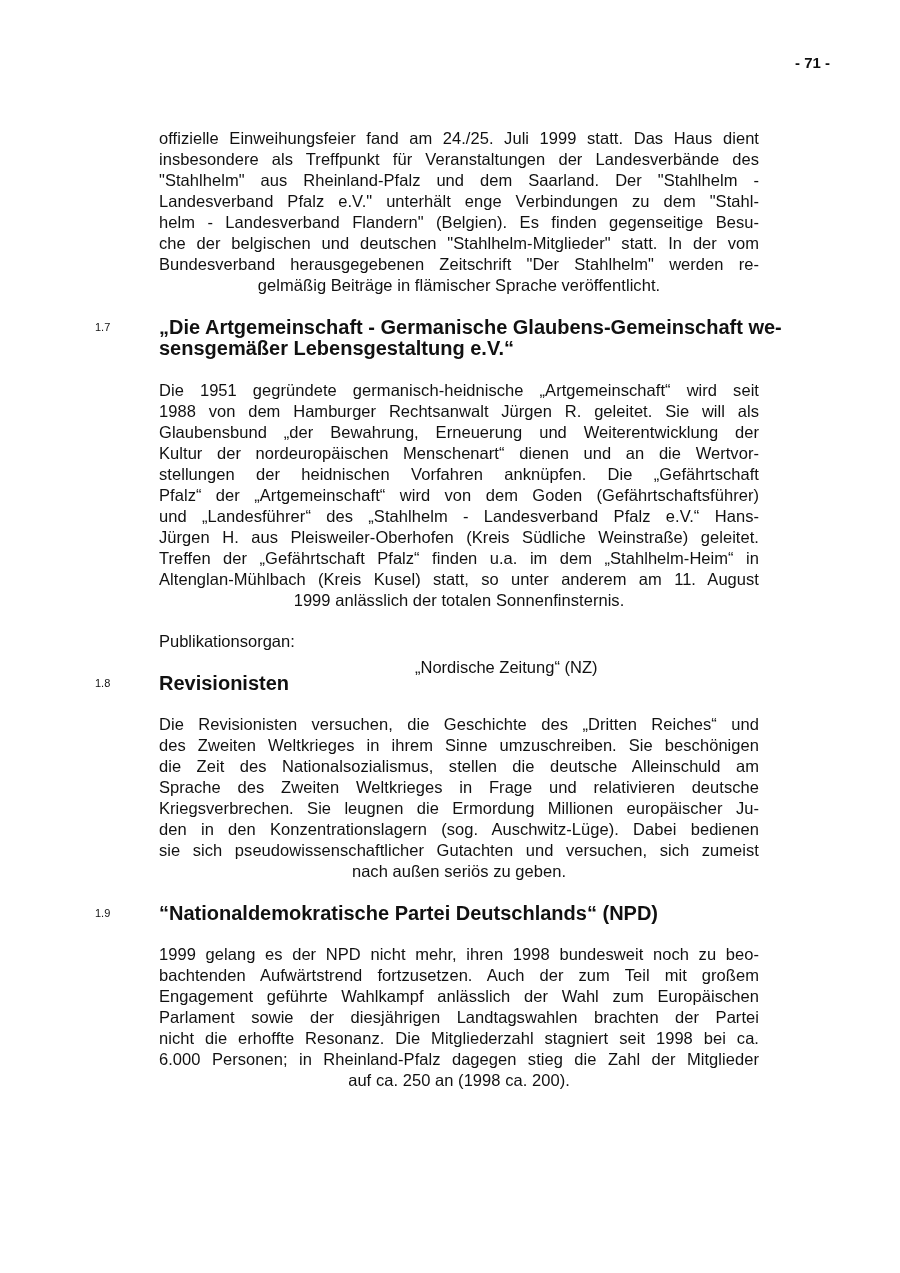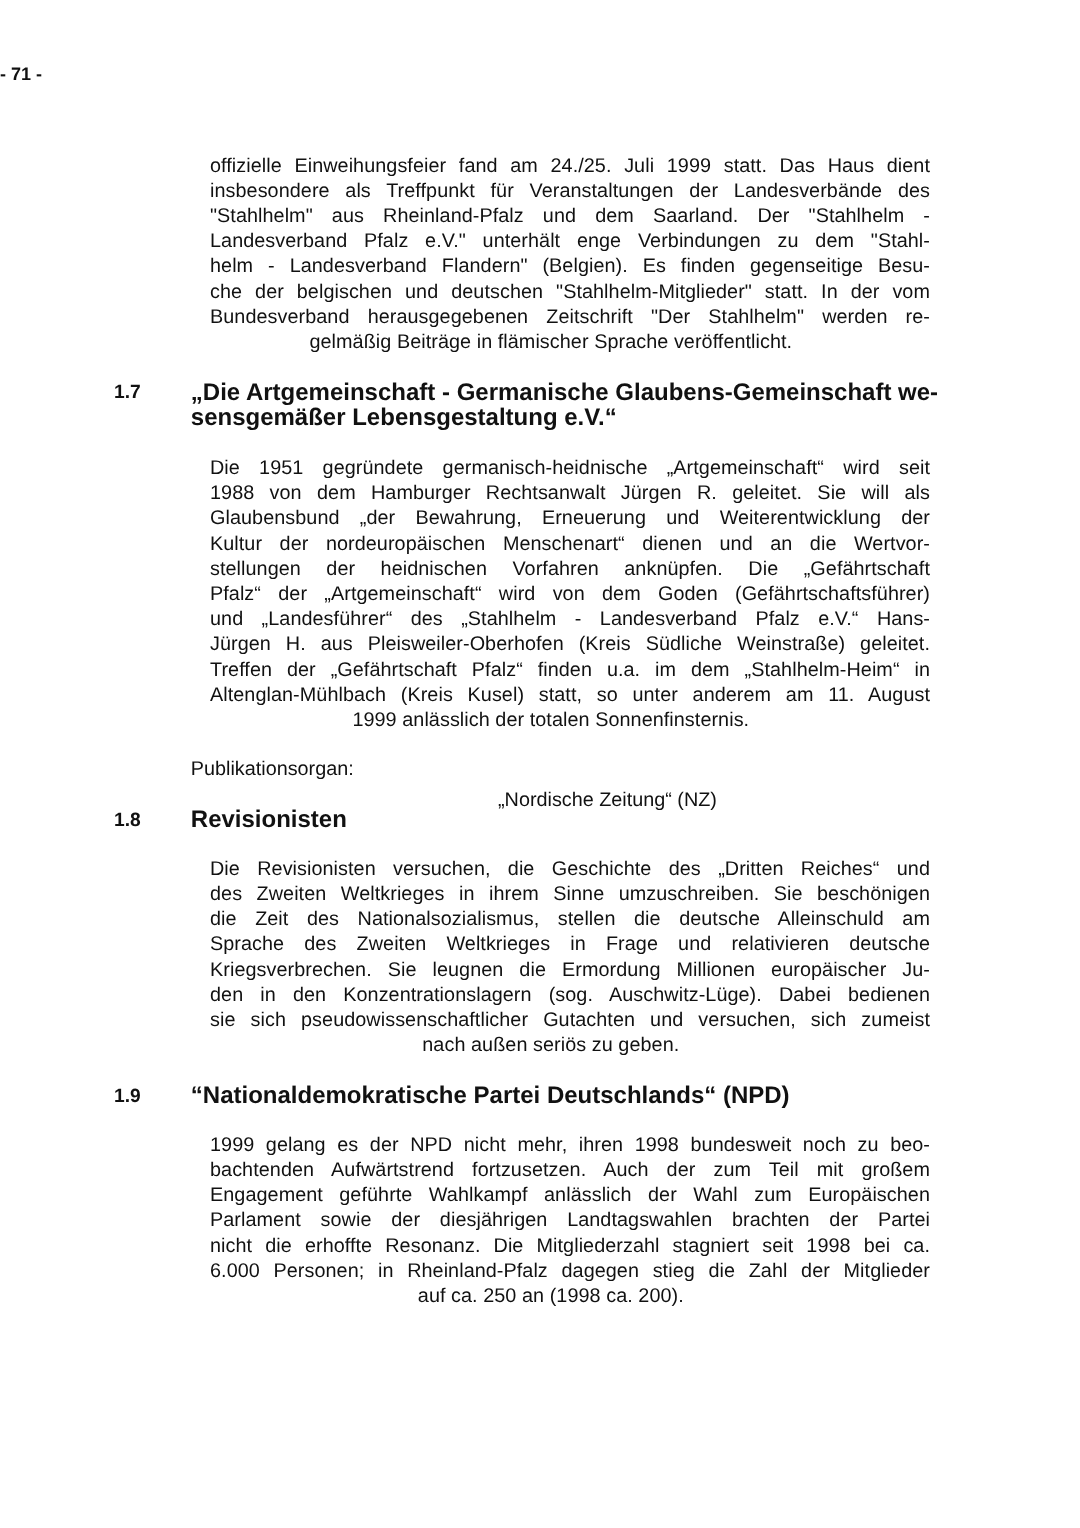--- a/index.html
+++ b/index.html
@@ -1,23 +1,23 @@
 <!DOCTYPE html>
 <html><head>
 <meta charset="utf-8">
 <style>
   html, body { margin:0; padding:0; background:#ffffff; }
   body { width:900px; height:1273px; position:relative; overflow:hidden;
          font-family:"Liberation Sans", "DejaVu Sans", sans-serif; color:#111; }
-  .page-number { position:absolute; top:54px; left:0; width:830px; text-align:left;
+  .page-number { position:absolute; top:54px; left:0; width:830px; text-align:right;
                  font-weight:bold; font-size:15px; }
   .line { position:absolute; left:159px; width:600px; font-size:16.5px; line-height:21px;
           white-space:nowrap; letter-spacing:0.05px;text-align:center; }
-  .justify { text-align:justify; text-align-last:justify;margin-left:16px; }
-  .heading-num { position:absolute; left:95px; font-weight:bold; font-size:16px; line-height:21px; }
+  .justify { text-align:justify; text-align-last:justify; }
+  .heading-num { position:absolute; left:95px; font-weight:normal; font-size:11px; line-height:21px; }
   .heading-line { position:absolute; left:159px; font-weight:bold; font-size:20px; line-height:21px; white-space:nowrap; }
   .label { position:absolute; left:159px; font-size:16.5px; line-height:21px;text-align:right; }
   .value { position:absolute; left:415px; font-size:16.5px; line-height:21px;margin-top:26px; }
 </style>
 </head>
 <body>
 
 <div class="page-number">- 71 -</div>
 
 <div>

